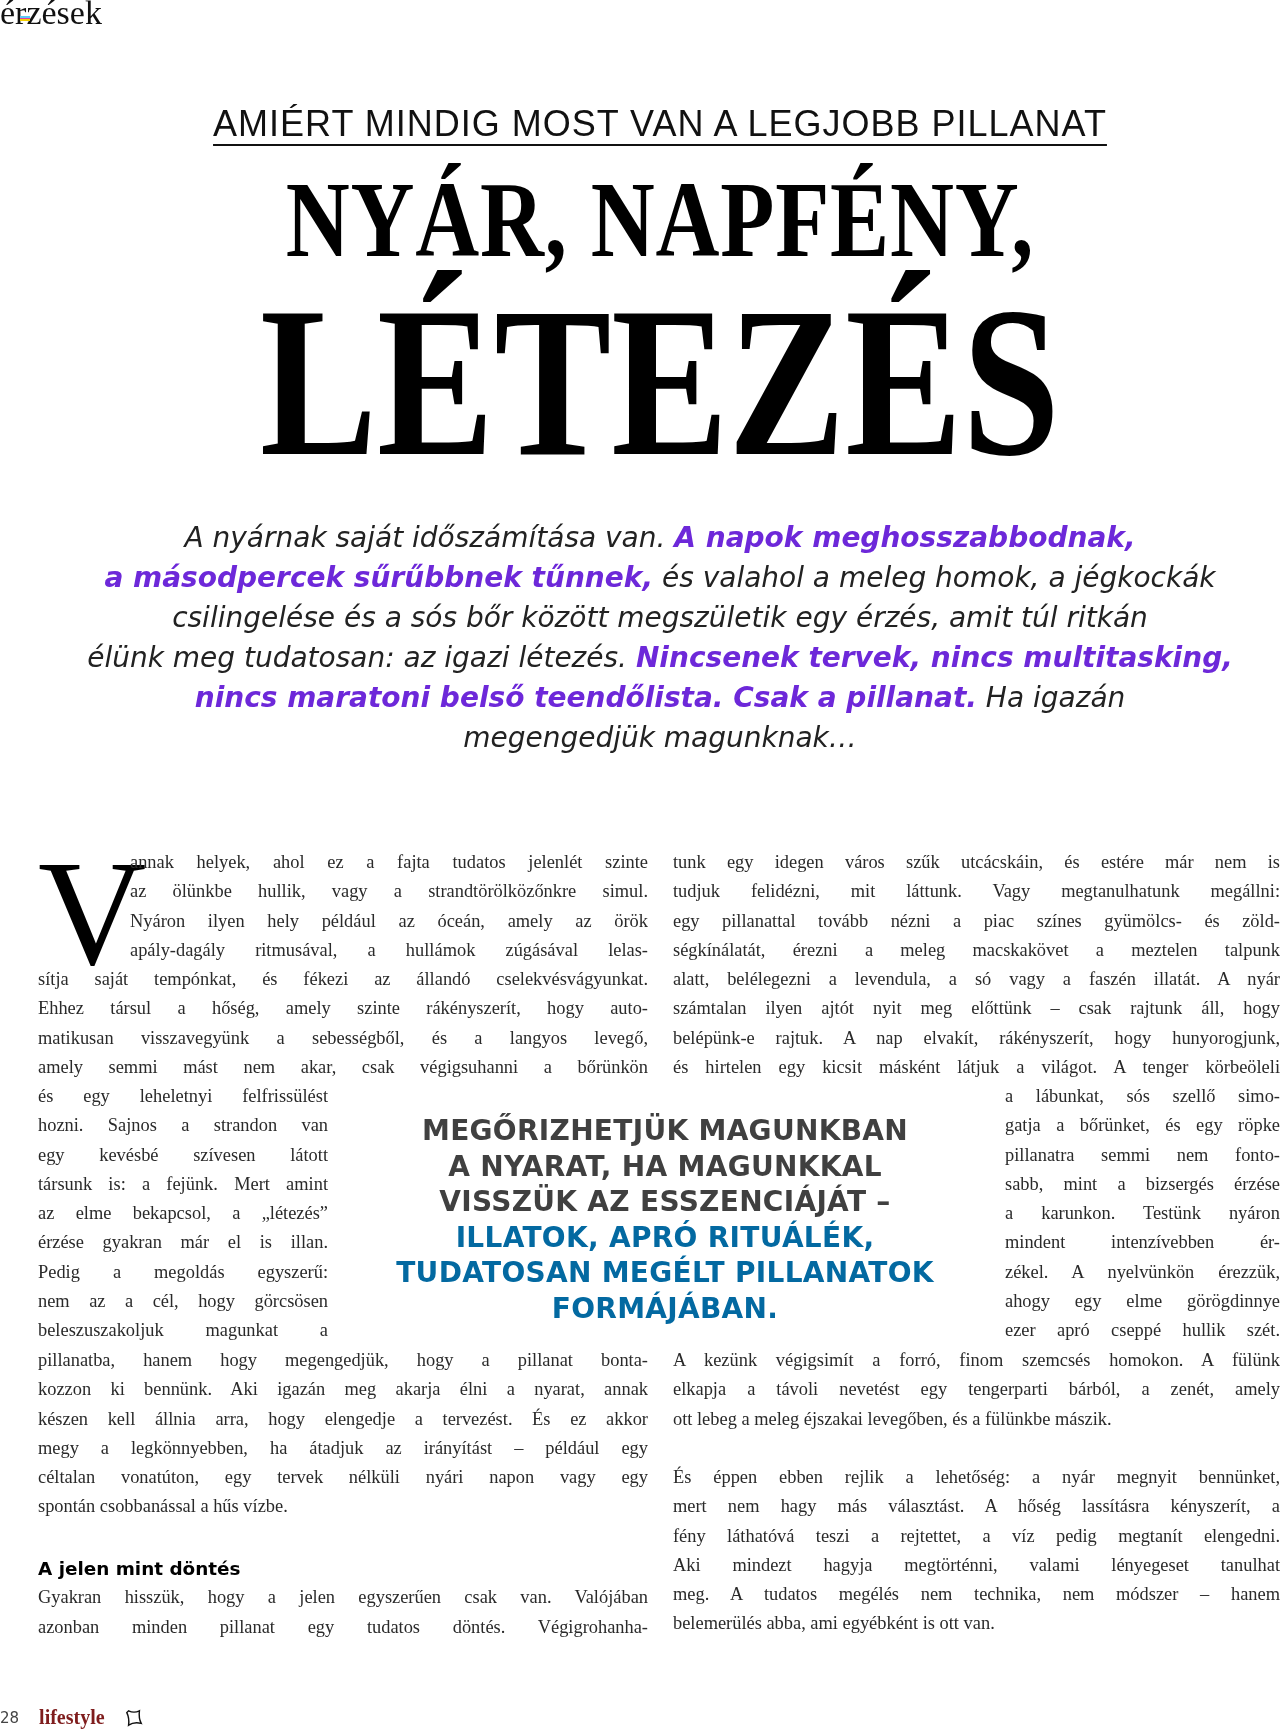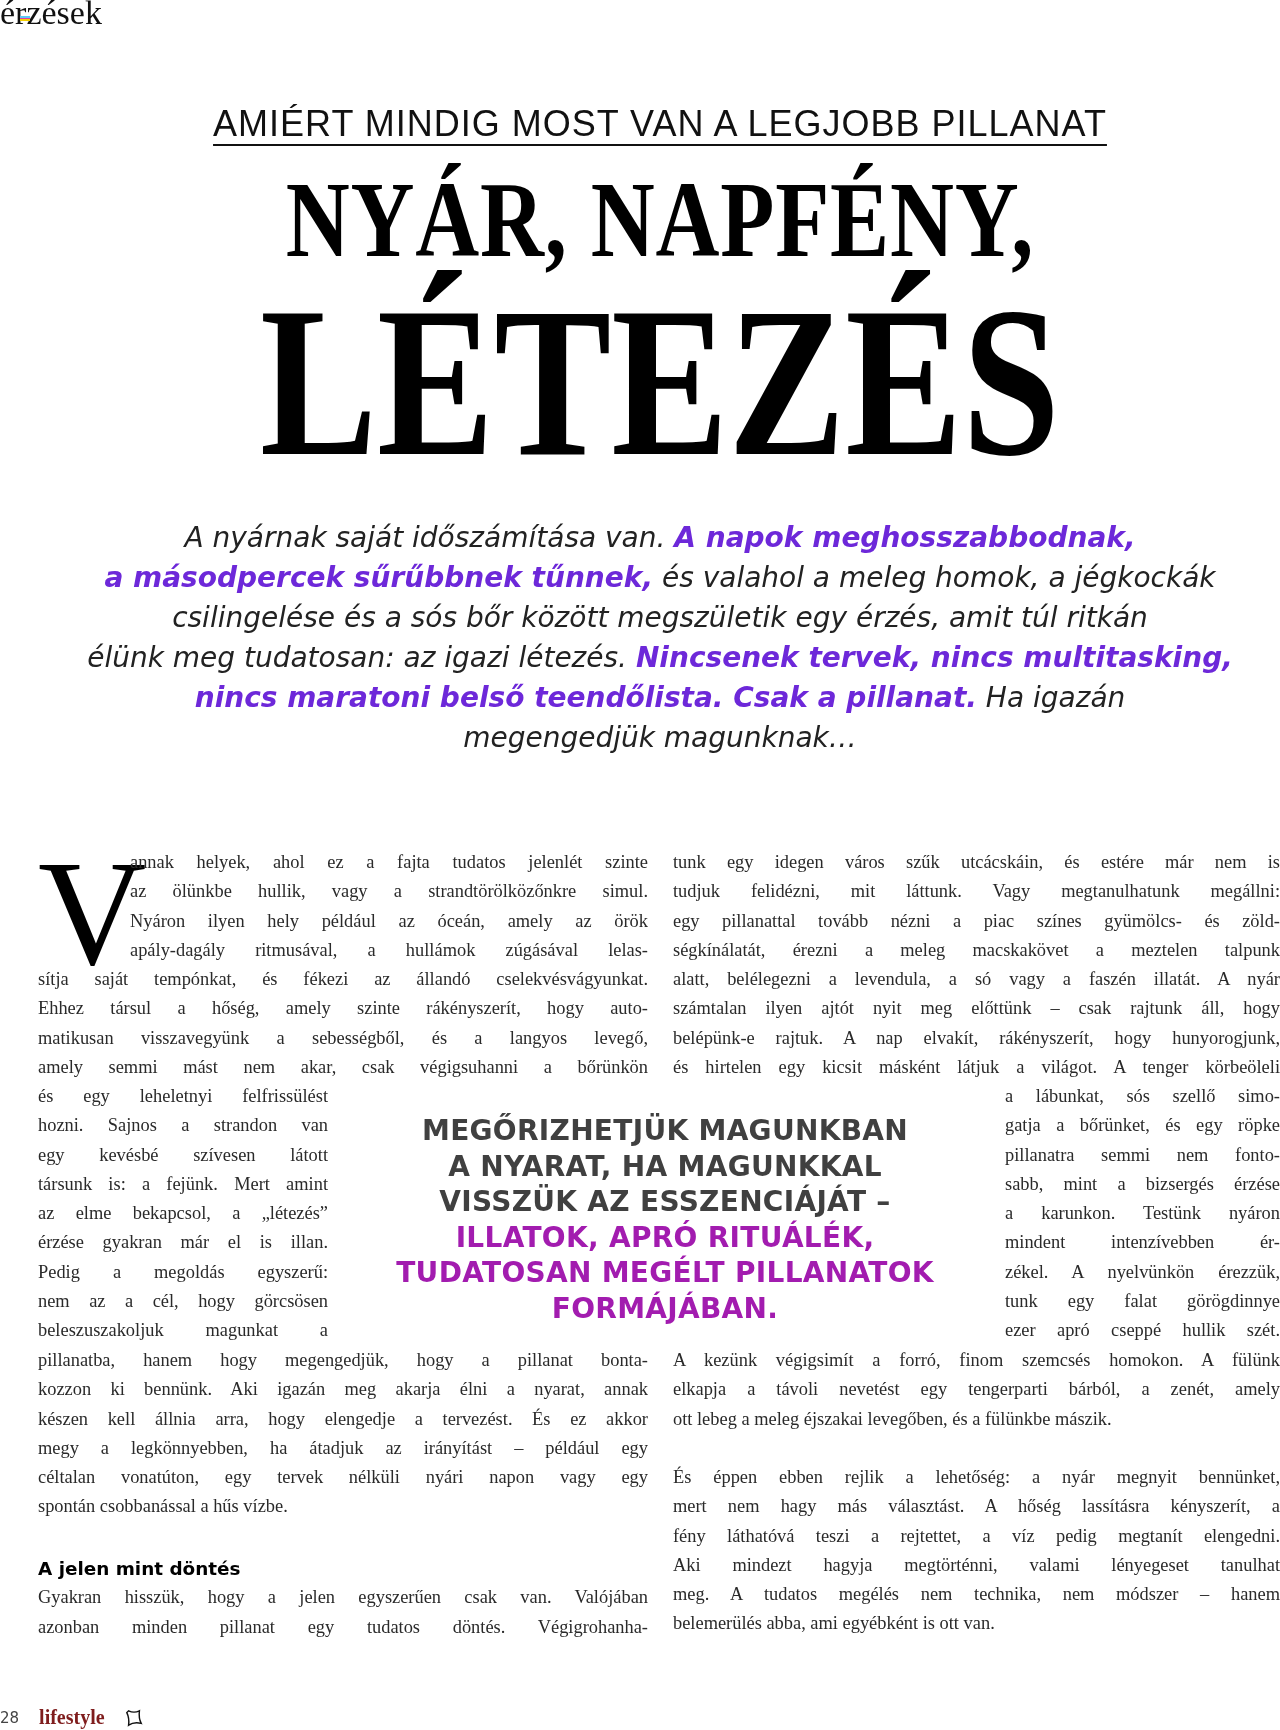--- a/index.html
+++ b/index.html
@@ -26,21 +26,21 @@
   .full-left { position: absolute; left: 38px; width: 610px; }
   .narrow-left { position: absolute; left: 38px; width: 290px; }
   .full-right { position: absolute; left: 673px; width: 607px; }
   .narrow-right { position: absolute; left: 1005px; width: 275px; }
 
   .ln { display: block; white-space: nowrap; text-align-last: justify; text-align: justify; font-family: Liberation Serif, serif; }
   .ln.last { text-align-last: left; }
 
   .pullquote { position: absolute; left: 370px; top: 1113px; width: 590px; text-align: center; font-family: "DejaVu Sans", sans-serif; font-weight: bold; font-size: 28px; line-height: 35.5px; letter-spacing: 0.3px; }
   .pullquote .dark { color: #404040; display: block; }
-  .pullquote .accent { color: #a21caf; display: block; }
+  .pullquote .accent { color: #0369a1; display: block; }
 
   .subhead { font-family: "DejaVu Sans", sans-serif; font-weight: bold; font-size: 18.4px; color: #000; }
 
   .footer { position: absolute; left: 0; top: 1706px; font-size: 15px; display: flex; align-items: center; gap: 20px; text-align: right; }
   .footer .page { font-family: "DejaVu Sans", sans-serif; color: #444; }
   .footer .brand { font-family: "Liberation Serif", serif; font-weight: bold; font-size: 20px; color: #7f1d1d; }
   .footer .logo { width: 18px; height: 18px; }
 </style>
 </head>
 <body>
@@ -127,21 +127,21 @@
 </div>
 
 <div class="col narrow-right" style="top:1082px;">
   <span class="ln">a lábunkat, sós szellő simo-</span>
   <span class="ln">gatja a bőrünket, és egy röpke</span>
   <span class="ln">pillanatra semmi nem fonto-</span>
   <span class="ln">sabb, mint a bizsergés érzése</span>
   <span class="ln">a karunkon. Testünk nyáron</span>
   <span class="ln">mindent intenzívebben ér-</span>
   <span class="ln">zékel. A nyelvünkön érezzük,</span>
-  <span class="ln">tunk egy falat görögdinnye</span>
+  <span class="ln">ahogy egy elme görögdinnye</span>
   <span class="ln">ezer apró cseppé hullik szét.</span>
 </div>
 
 <div class="col full-right" style="top:1346px;">
   <span class="ln">A kezünk végigsimít a forró, finom szemcsés homokon. A fülünk</span>
   <span class="ln">elkapja a távoli nevetést egy tengerparti bárból, a zenét, amely</span>
   <span class="ln last">ott lebeg a meleg éjszakai levegőben, és a fülünkbe mászik.</span>
 </div>
 
 <div class="col full-right" style="top:1463px;">

